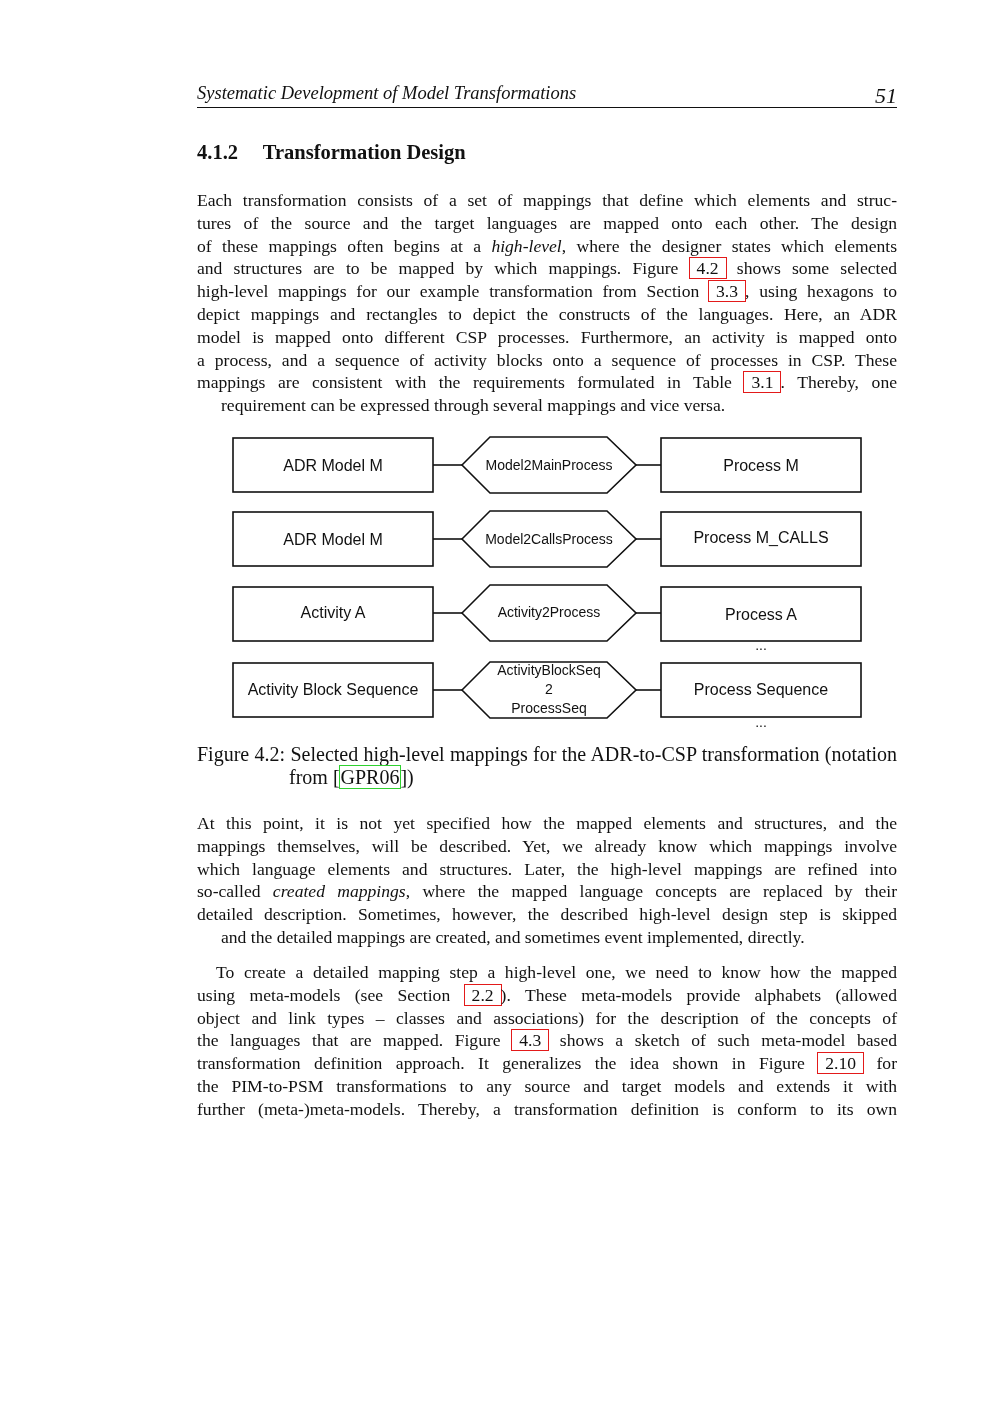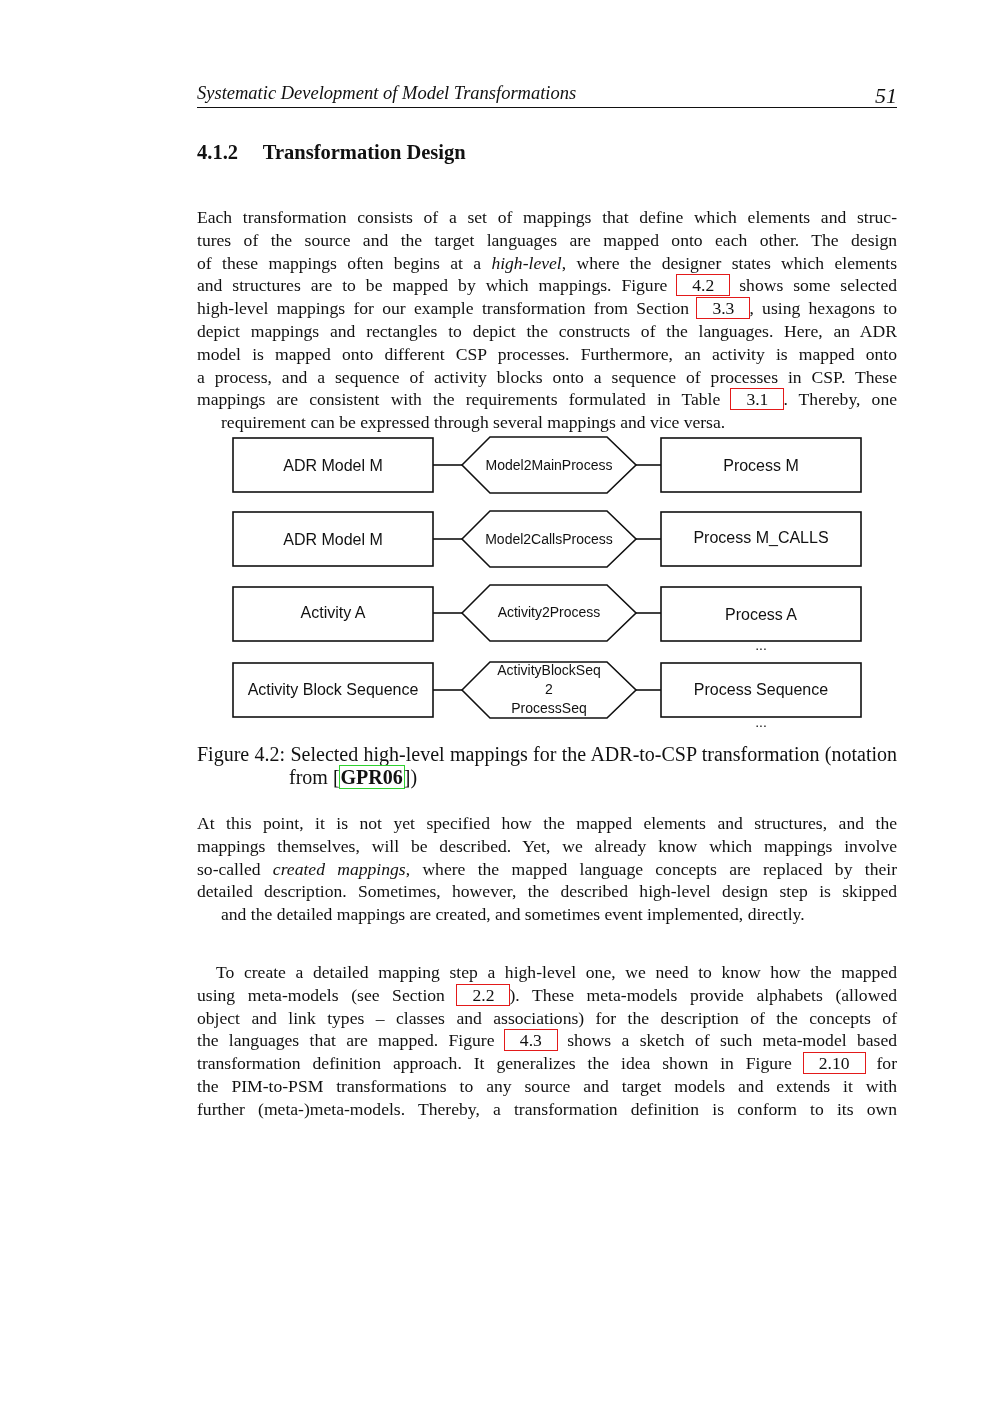--- a/index.html
+++ b/index.html
@@ -9,43 +9,43 @@
             border-bottom: 1.3px solid #111; }
   .header .title { position: absolute; left: 0; top: 0; font-style: italic; font-size: 18.5px; }
   .header .pageno { position: absolute; right: 0; top: 0; font-style: italic; font-size: 22px; }
   .section-title { position: absolute; left: 197px; top: 141px; font-size: 20.5px; font-weight: bold; }
   .section-title .num { margin-right: 20px; }
   .para { position: absolute; left: 197px; width: 700px; font-size: 17.6px; line-height: 22.8px;
           text-align: justify; }
   .para .line { display: block; text-align: justify; text-align-last: justify; white-space: nowrap; height: 22.8px; }
   .para .line.last { text-align-last: left; margin-left: 24px; }
   .indent { padding-left: 19px; }
-  .ref { border: 1.5px solid #e31a1a; padding: 0 15px; margin: 14px -1px; }
-  .cite { border: 1.5px solid #2fd12f; padding: 0 1px; margin: 0 -1px; font-weight: bold; }
+  .ref { border: 1.5px solid #e31a1a; padding: 0 7px; margin: 14px -1px; }
+  .cite { border: 1.5px solid #2fd12f; padding: 0 1px; margin: 0 -1px; }
   em { font-style: italic; }
   svg.diagram { position: absolute; left: 0; top: 0; }
   svg text { font-family: "Liberation Sans", "DejaVu Sans", sans-serif; fill: #111; }
   .caption { position: absolute; left: 197px; top: 743px; width: 700px; font-size: 20px; line-height: 22.8px; }
   .caption .row1 { display: block; white-space: nowrap; text-align: justify; text-align-last: justify; }
   .caption .row2 { display: block; padding-left: 92px; white-space: nowrap; }
 </style>
 </head>
 <body>
 
 <div class="header">
   <span class="title">Systematic Development of Model Transformations</span>
   <span class="pageno">51</span>
 </div>
 
 <div class="section-title">
   <span class="num">4.1.2</span>
   <span>Transformation Design</span>
 </div>
 
-<div class="para" style="top:206px">
+<div class="para" style="top:189px">
   <span class="line">Each transformation consists of a set of mappings that define which elements and struc-</span>
   <span class="line">tures of the source and the target languages are mapped onto each other.  The design</span>
   <span class="line"><span>of these mappings often begins at a </span><em>high-level</em><span>, where the designer states which elements</span></span>
   <span class="line"><span>and structures are to be mapped by which mappings.  Figure </span><a class="ref">4.2</a><span> shows some selected</span></span>
   <span class="line"><span>high-level mappings for our example transformation from Section </span><a class="ref">3.3</a><span>, using hexagons to</span></span>
   <span class="line">depict mappings and rectangles to depict the constructs of the languages.  Here, an ADR</span>
   <span class="line">model is mapped onto different CSP processes.  Furthermore, an activity is mapped onto</span>
   <span class="line">a process, and a sequence of activity blocks onto a sequence of processes in CSP.  These</span>
   <span class="line"><span>mappings are consistent with the requirements formulated in Table </span><a class="ref">3.1</a><span>.  Thereby, one</span></span>
   <span class="line last">requirement can be expressed through several mappings and vice versa.</span>
@@ -110,20 +110,21 @@
 </svg>
 
 <div class="caption">
   <span class="row1"><span>Figure 4.2:</span> <span>Selected high-level mappings for the ADR-to-CSP transformation (notation</span></span>
   <span class="row2"><span>from [</span><a class="cite">GPR06</a><span>])</span></span>
 </div>
 
 <div class="para" style="top:812px">
   <span class="line">At this point, it is not yet specified how the mapped elements and structures, and the</span>
   <span class="line">mappings themselves, will be described.  Yet, we already know which mappings involve</span>
+  <span class="line">which language elements and structures.  Later, the high-level mappings are refined into</span>
   <span class="line"><span>so-called </span><em>created mappings</em><span>, where the mapped language concepts are replaced by their</span></span>
   <span class="line">detailed description.  Sometimes, however, the described high-level design step is skipped</span>
   <span class="line last">and the detailed mappings are created, and sometimes event implemented, directly.</span>
 </div>
 
 <div class="para" style="top:961px">
   <span class="line indent">To create a detailed mapping step a high-level one, we need to know how the mapped</span>
   <span class="line"><span>using meta-models (see Section </span><a class="ref">2.2</a><span>).  These meta-models provide alphabets (allowed</span></span>
   <span class="line">object and link types – classes and associations) for the description of the concepts of</span>
   <span class="line"><span>the languages that are mapped.  Figure </span><a class="ref">4.3</a><span> shows a sketch of such meta-model based</span></span>

